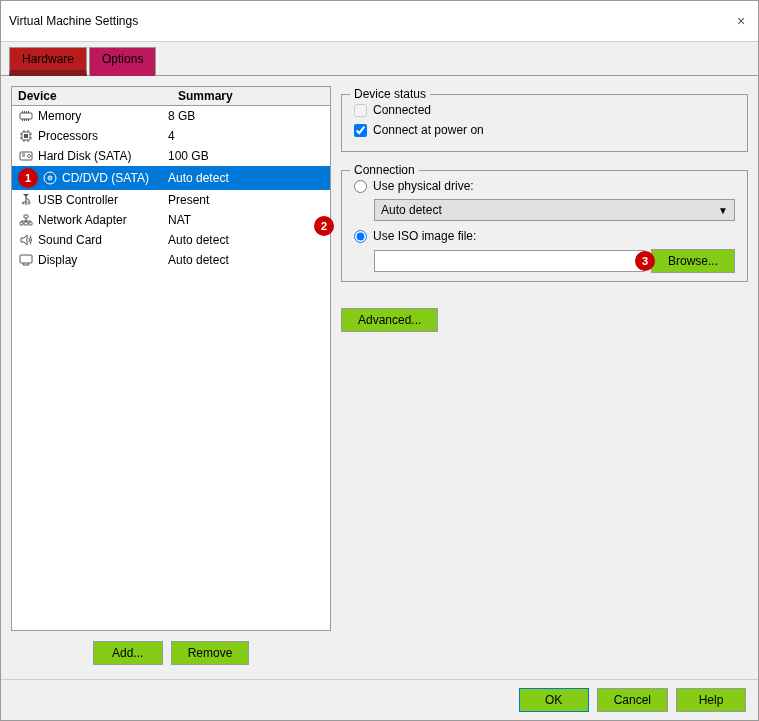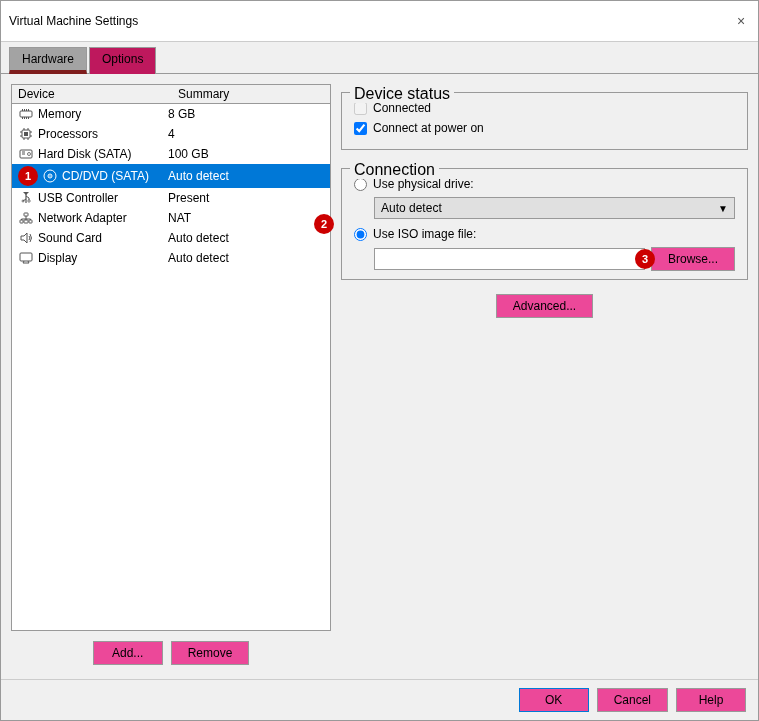--- a/index.html
+++ b/index.html
@@ -57,22 +57,22 @@
       border: 1px solid #999;
       border-bottom: none;
       background: #be185d;
       cursor: pointer;
       font-size: 12px;
       margin-right: 2px;
       position: relative;
       top: 1px;
     }
     .tab.active {
-      background: #a3a3a3;
-      border-bottom: 4px solid #7f1d1d;
+      background: #b91c1c;
+      border-bottom: 6px solid #7f1d1d;
       z-index: 1;
     }
     .content {
       display: flex;
       flex: 1;
       padding: 10px;
       gap: 10px;
       overflow: hidden;
     }
     .left-panel {
@@ -85,21 +85,21 @@
       border: 1px solid #999;
       background: #fff;
       flex: 1;
       overflow-y: auto;
     }
     .table-header {
       display: flex;
       background: #f0f0f0;
       border-bottom: 1px solid #999;
       padding: 2px 6px;
-      font-weight: 400;
+      font-weight: 700;
     }
     .col-device { flex: 0 0 160px; }
     .col-summary { flex: 1; }
     .table-row {
       display: flex;
       padding: 2px 6px;
       align-items: center;
       cursor: pointer;
     }
     .table-row.selected {
@@ -123,21 +123,21 @@
     .row-summary { flex: 1; }
     .bottom-buttons {
       display: flex;
       gap: 8px;
       justify-content: center;
       padding: 4px 0;
     }
     .btn {
       padding: 4px 16px;
       border: 1px solid #999;
-      background: #ec4899;
+      background: #84cc16;
       cursor: pointer;
       font-size: 12px;
       min-width: 70px;
       text-align: center;
     }
     .btn.primary {
       border-color: #0078d7;
     }
     .right-panel {
       flex: 1;
@@ -150,21 +150,21 @@
       padding: 8px 12px;
       position: relative;
       margin-top: 8px;
     }
     .group-label {
       position: absolute;
       top: -8px;
       left: 8px;
       background: #f0f0f0;
       padding: 0 4px;
-      font-size: 16px;
+      font-size: 12px;
     }
     .checkbox-row {
       display: flex;
       align-items: center;
       gap: 6px;
       margin-bottom: 6px;
     }
     .radio-row {
       display: flex;
       align-items: center;
@@ -195,22 +195,22 @@
     .text-input {
       flex: 1;
       border: 1px solid #999;
       padding: 3px 4px;
       font-size: 12px;
       background: white;
       height: 22px;
     }
     .right-bottom {
       display: flex;
-      justify-content: center;
-      margin-top: 4px;
+      justify-content: flex-start;
+      margin-top: 16px;
     }
     .dialog-footer {
       display: flex;
       justify-content: flex-end;
       padding: 8px 12px;
       gap: 8px;
       border-top: 1px solid #ccc;
       background: #f0f0f0;
     }
     .badge {

